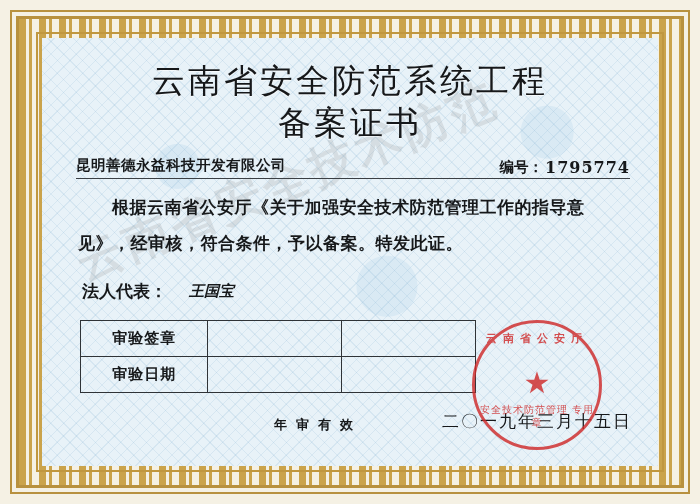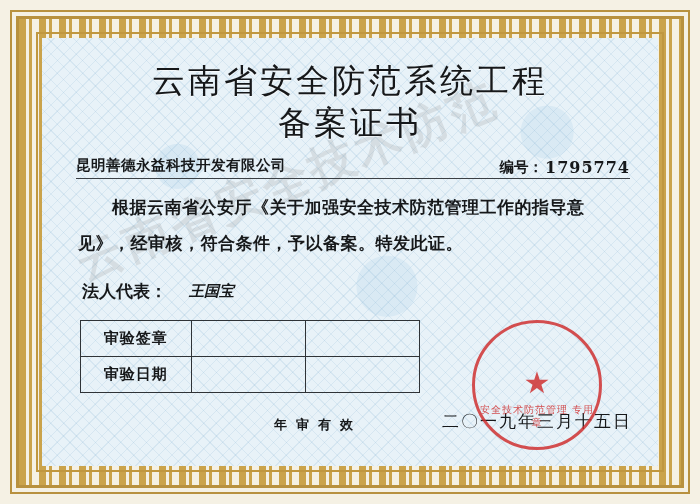--- a/index.html
+++ b/index.html
@@ -173,21 +173,21 @@
   .legal-rep .value {
     font-size: 15px;
     font-weight: bold;
     font-style: italic;
   }
   
   .table {
     position: absolute;
     left: 38px;
     top: 282px;
-    width: 340px;
+    width: 396px;
     border: 1.5px solid #2f3337;
     border-collapse: collapse;
     background: transparent;
   }
   .table td {
     border: 1.5px solid #2f3337;
     height: 35px;
     font-size: 15px;
     font-weight: bold;
     color: #16181a;
@@ -312,19 +312,20 @@
           <td class="blank"></td>
           <td class="blank"></td>
         </tr>
       </tbody>
     </table>
 
     <div class="footer-validity">年审有效</div>
     <div class="footer-date">二〇一九年三月十五日</div>
 
     <div class="seal">
+      <div class="seal-top-text">云南省公安厅</div>
       <div class="seal-star">★</div>
       <div class="seal-bottom-text">安全技术防范管理
 专用章</div>
     </div>
 
   </div>
 </div>
 
 </body></html>

